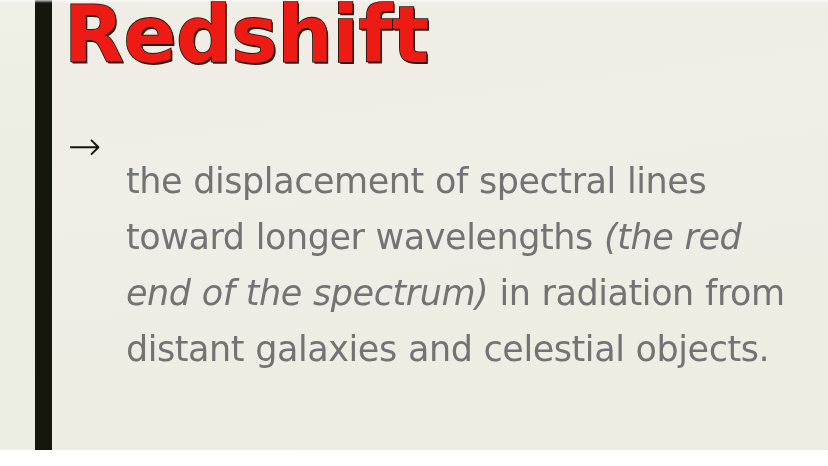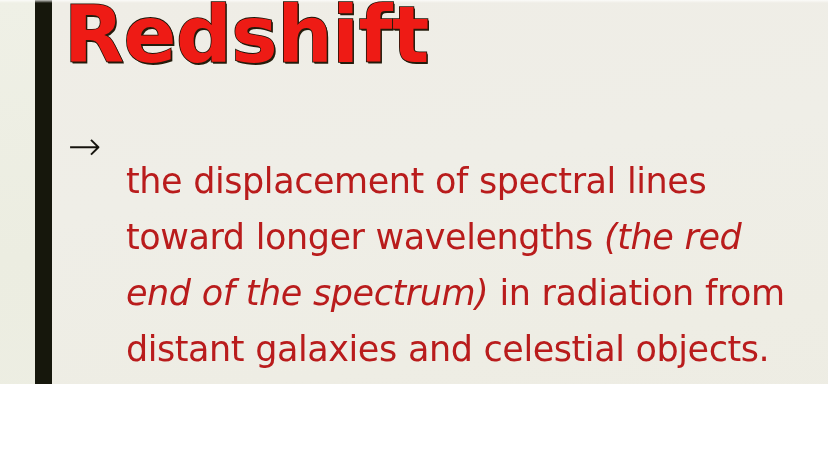--- a/index.html
+++ b/index.html
@@ -9,21 +9,21 @@
   body {
     width: 828px;
     height: 466px;
     overflow: hidden;
     font-family: "Liberation Sans", sans-serif;
   }
 
   #slide {
     position: relative;
     width: 828px;
-    height: 384px;
+    height: 450px;
     overflow: hidden;
     background: #EFEEE6;
   }
 
   
   #left-strip {
     position: absolute;
     left: 0;
     top: 0;
     width: 35px;
@@ -99,21 +99,21 @@
     color: #15130D;
     text-align: left;
     font-weight: 300;
   }
 
   #body-text {
     flex: 1 1 auto;
     font-family: "DejaVu Sans", sans-serif;
     font-size: 35px;
     line-height: 56px;
-    color: #b91c1c;
+    color: #737373;
     letter-spacing: -0.45px;
     word-spacing: 0.5px;
   }
 
   #body-text .em {
     font-style: italic;
   }
 </style>
 </head>
 <body>

